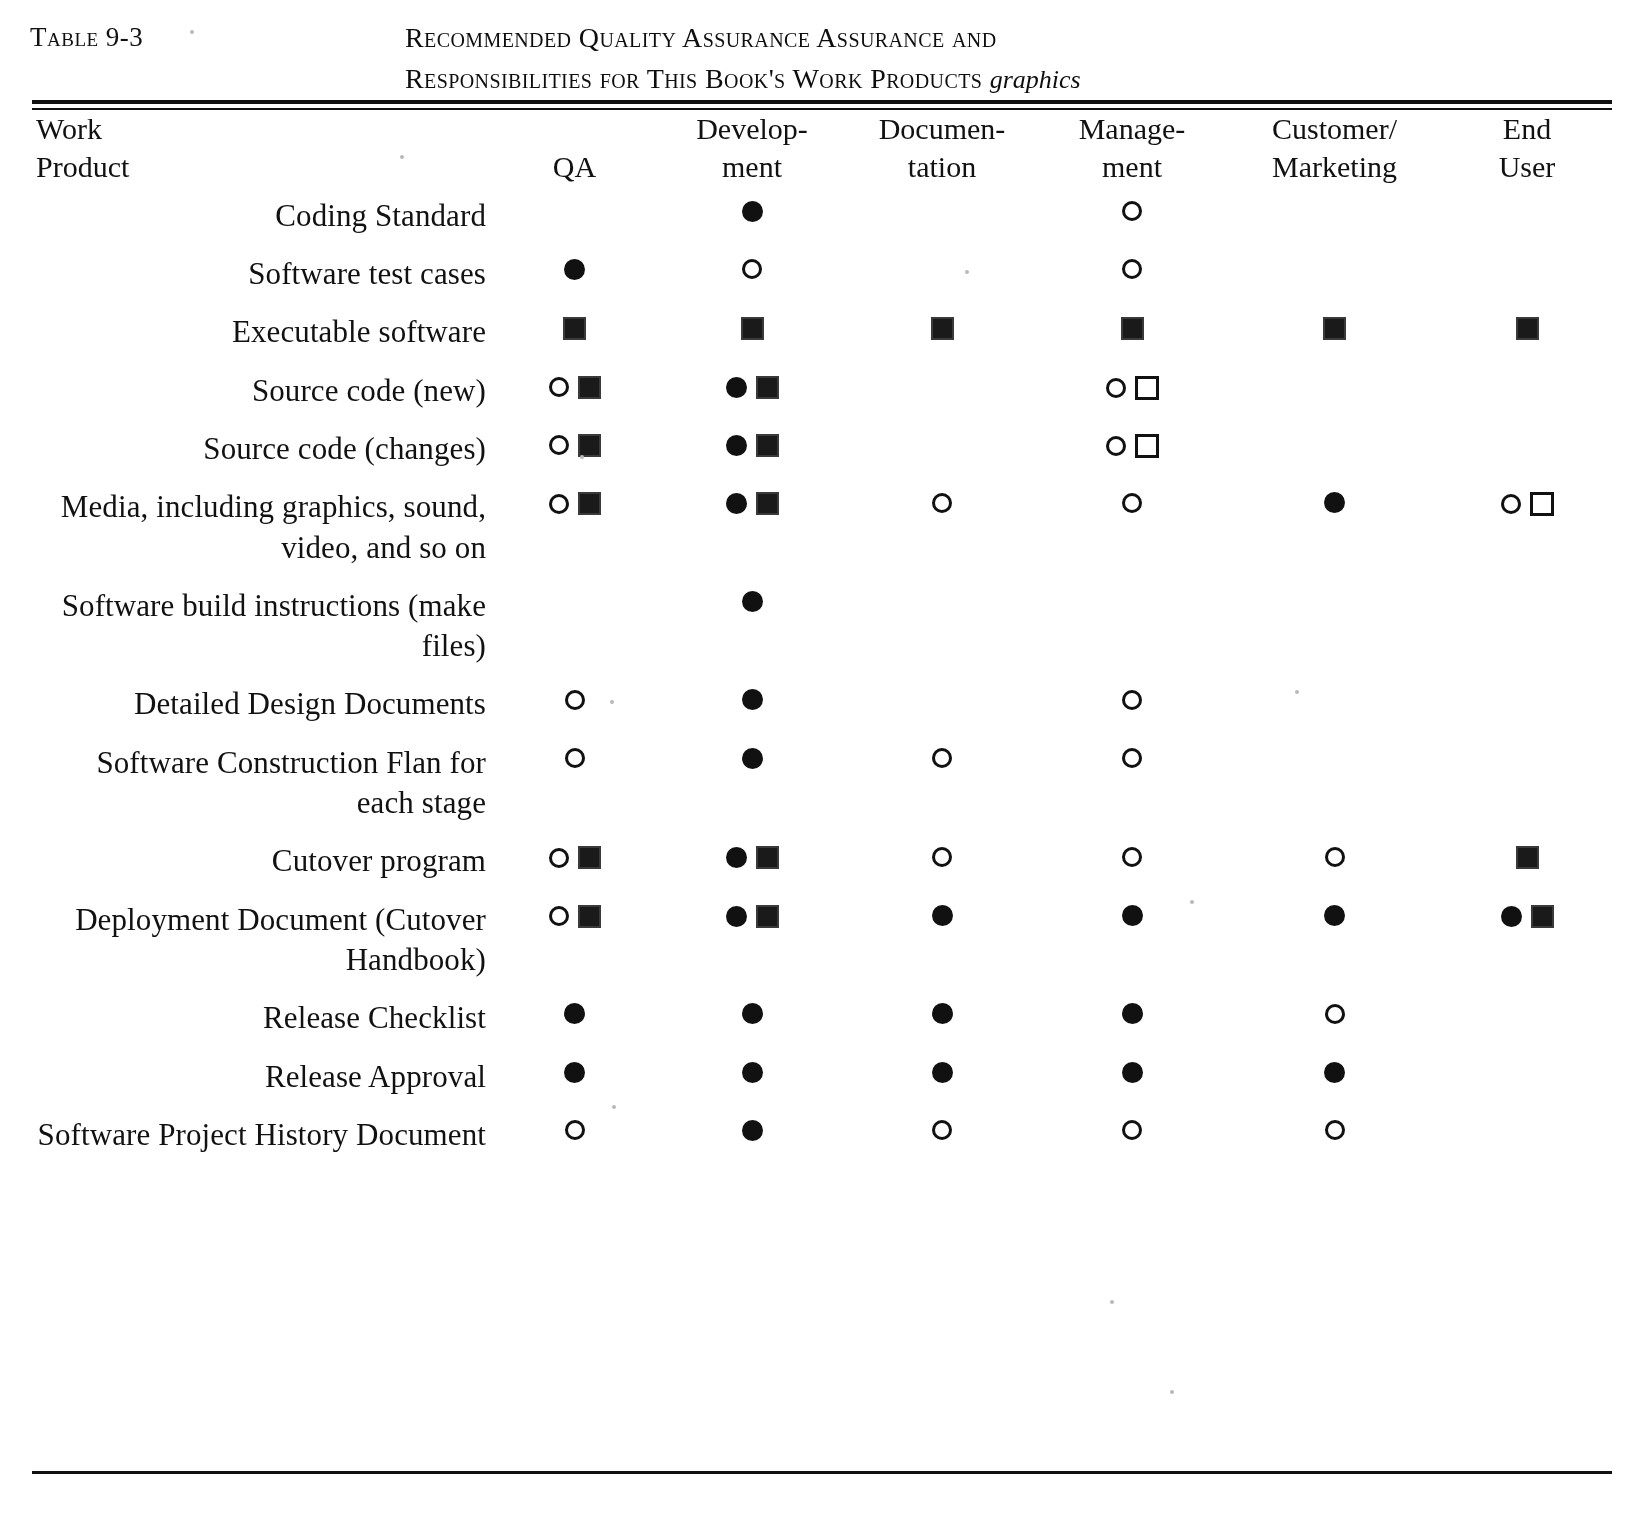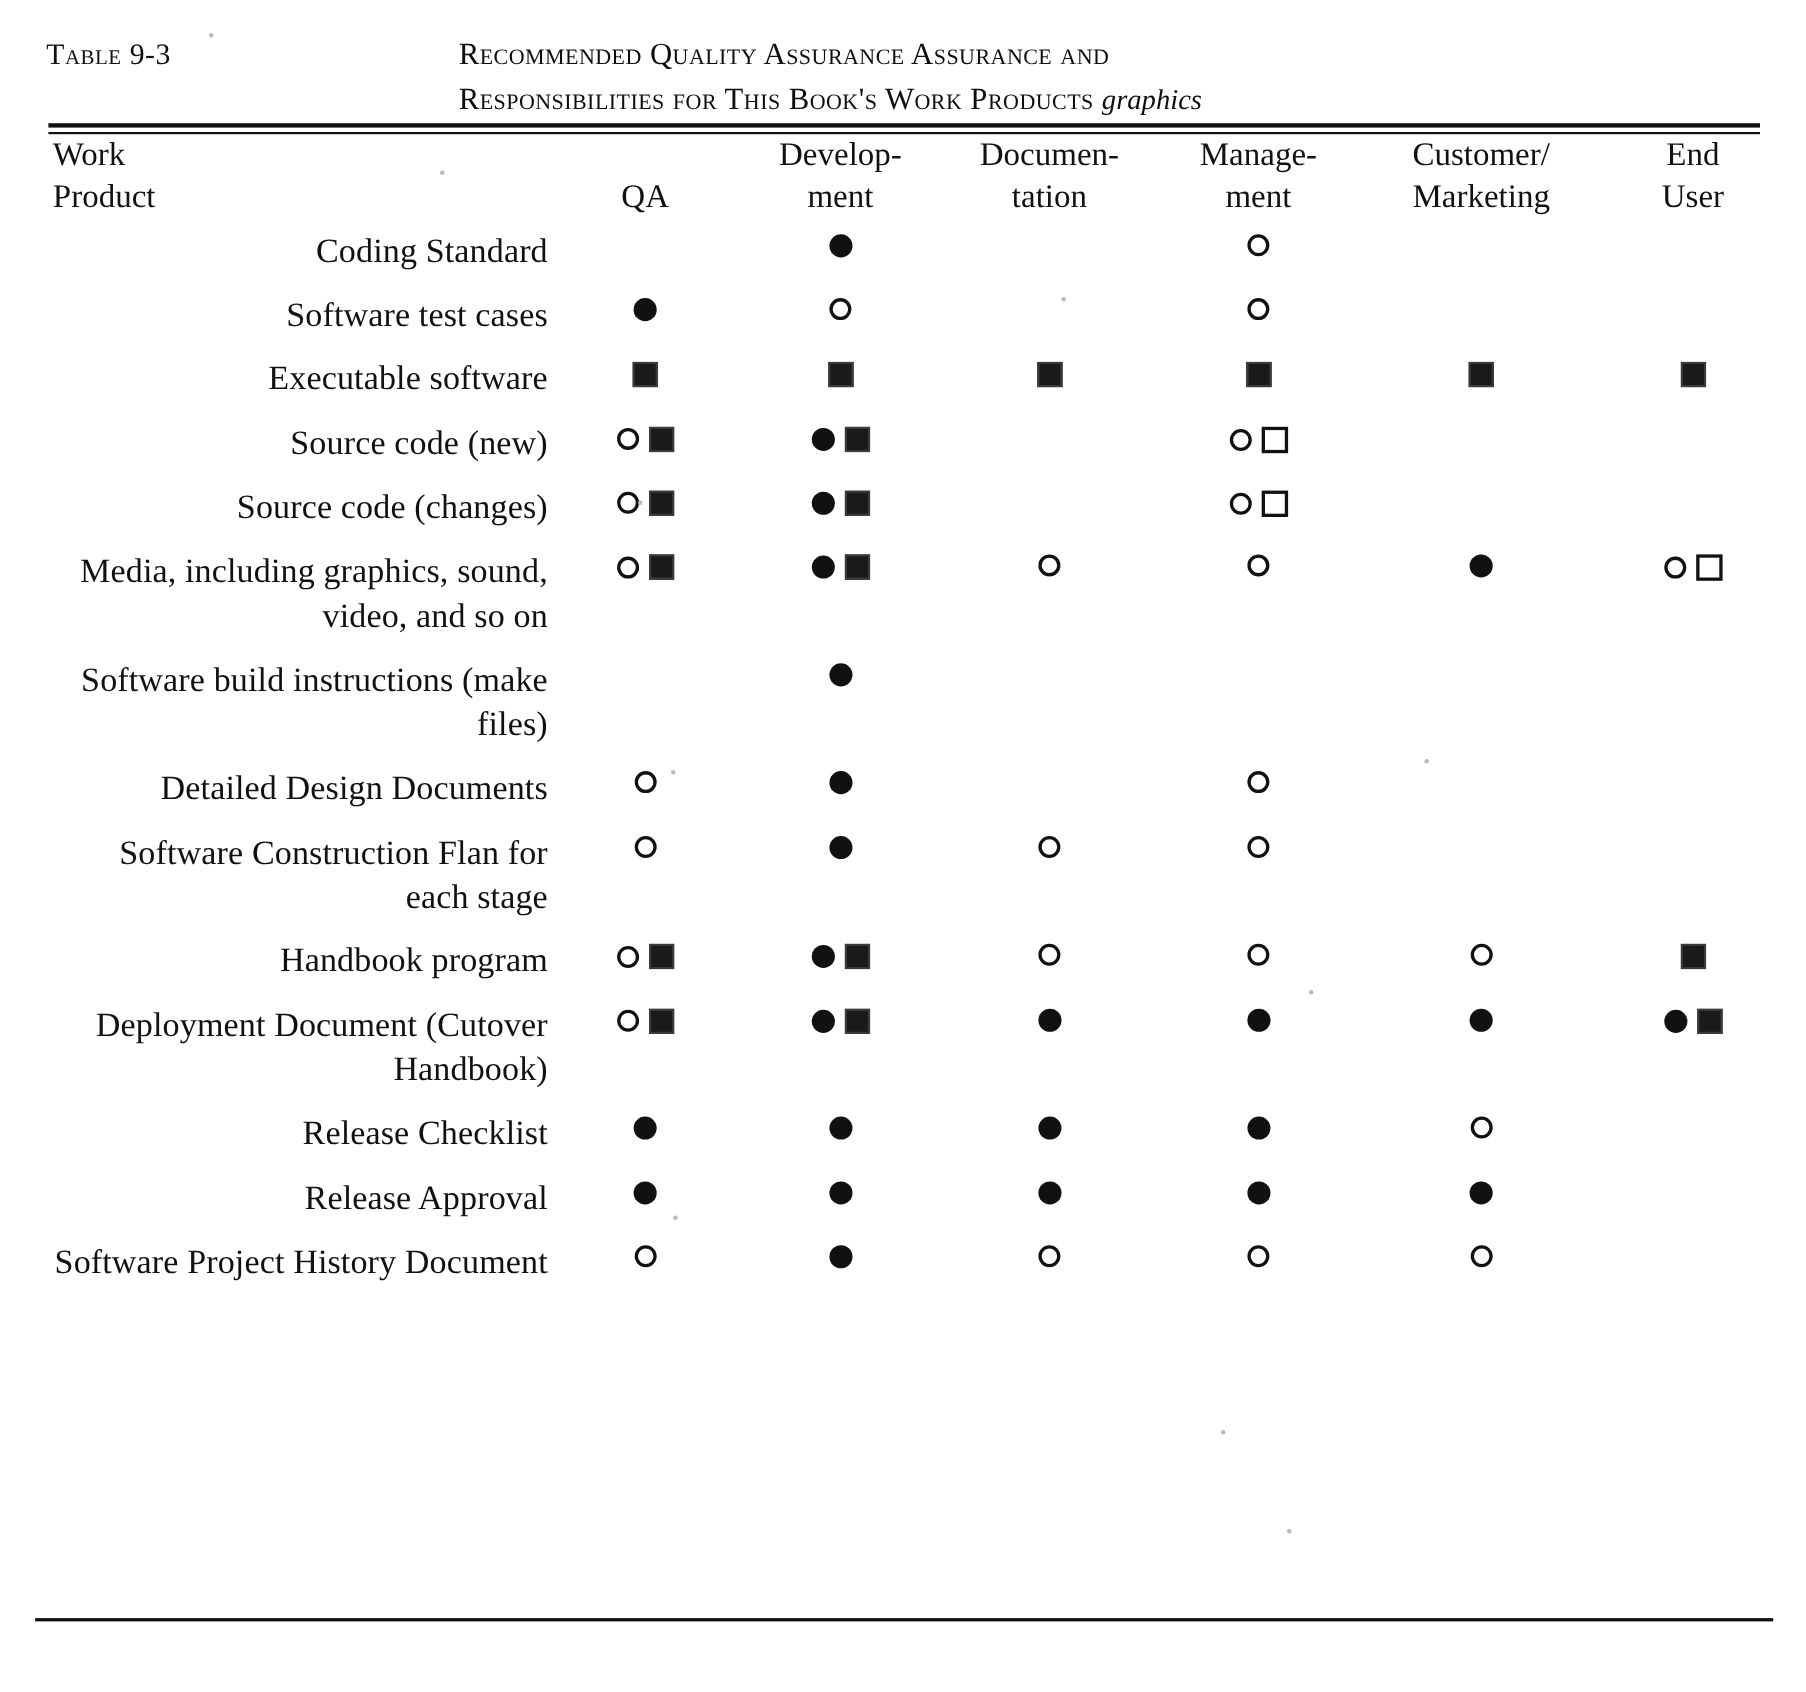--- a/index.html
+++ b/index.html
@@ -12,21 +12,21 @@
     height: 1538px;
     font-family: "Liberation Serif", serif;
     color: #111111;
     position: relative;
     overflow: hidden;
   }
   .page {
     position: relative;
     width: 1642px;
     height: 1538px;
-    padding: 12px;
+    padding: 0;
     box-sizing: border-box;
   }
 
   
   .title-block {
     position: relative;
     padding: 18px 60px 0 32px;
     height: 96px;
     box-sizing: border-box;
   }
@@ -318,21 +318,21 @@
         <tr>
           <td class="label">Software Construction Flan for each stage</td>
           <td class="marks"><span class="sym dot-open"></span></td>
           <td class="marks"><span class="sym dot-filled"></span></td>
           <td class="marks"><span class="sym dot-open"></span></td>
           <td class="marks"><span class="sym dot-open"></span></td>
           <td class="marks"></td>
           <td class="marks"></td>
         </tr>
         <tr>
-          <td class="label">Handbook program</td>
+          <td class="label">Cutover program</td>
           <td class="marks"><span class="sym dot-open"></span><span class="sym sq-filled"></span></td>
           <td class="marks"><span class="sym dot-filled"></span><span class="sym sq-filled"></span></td>
           <td class="marks"><span class="sym dot-open"></span></td>
           <td class="marks"><span class="sym dot-open"></span></td>
           <td class="marks"><span class="sym dot-open"></span></td>
           <td class="marks"><span class="sym sq-filled"></span></td>
         </tr>
         <tr>
           <td class="label">Deployment Document (Cutover Handbook)</td>
           <td class="marks"><span class="sym dot-open"></span><span class="sym sq-filled"></span></td>

